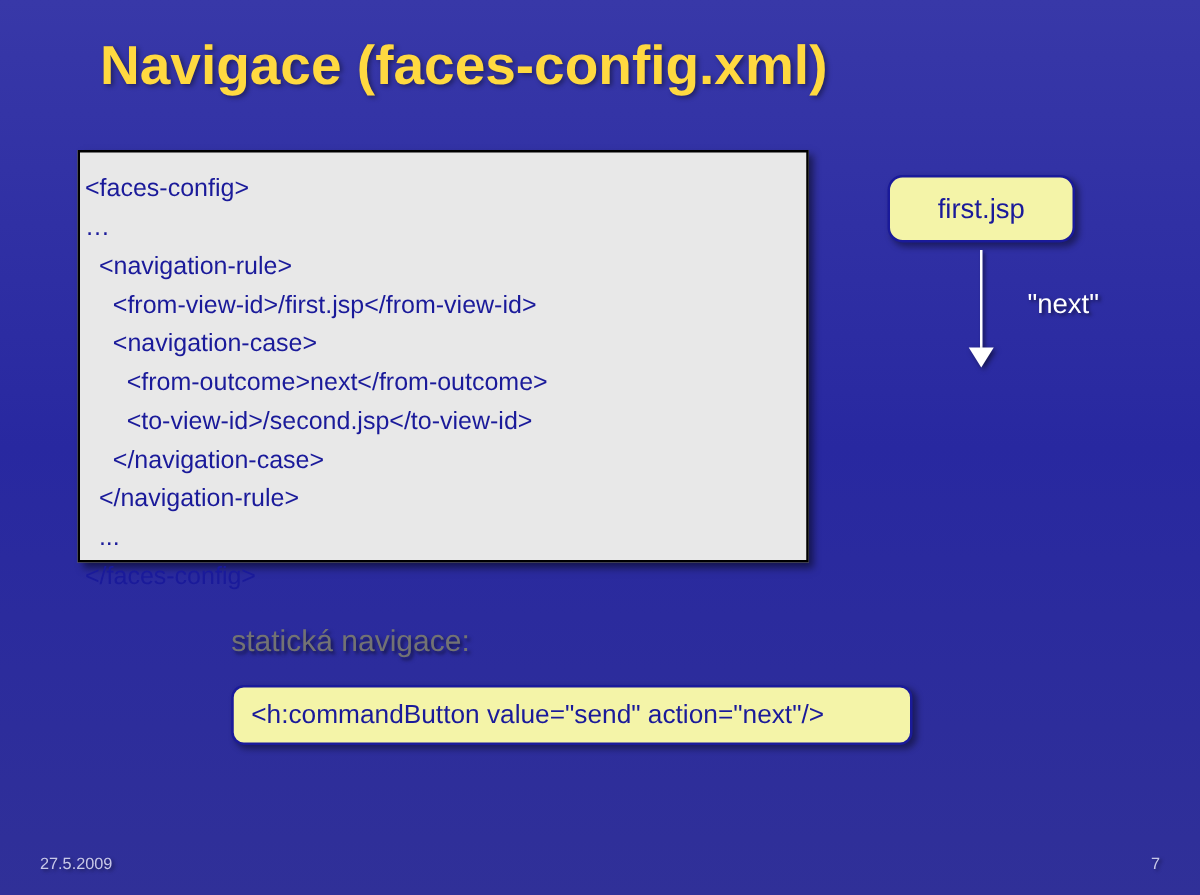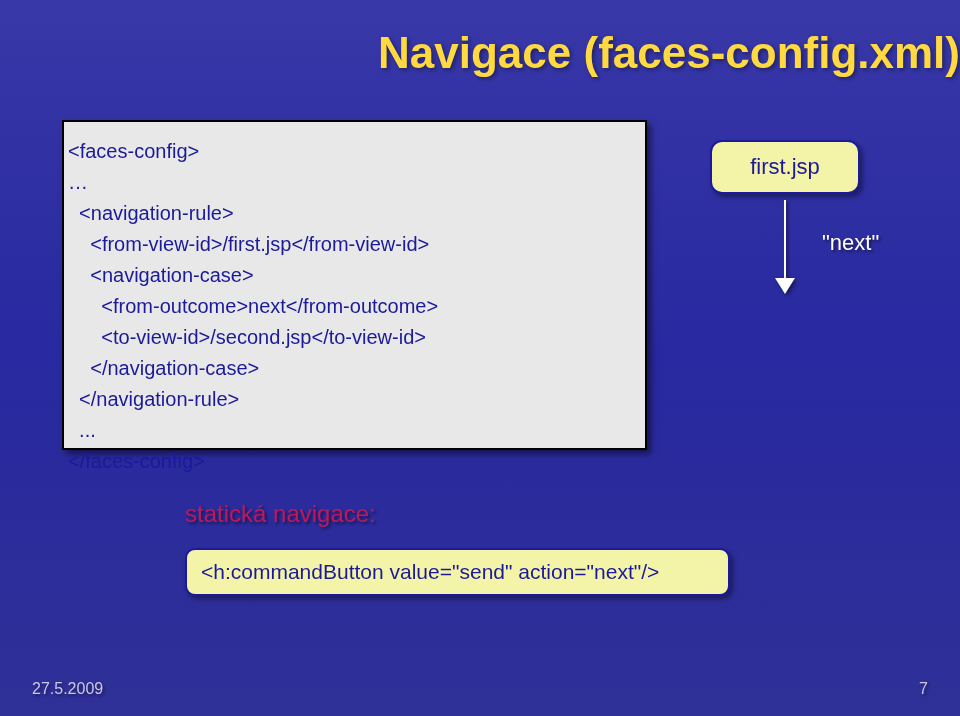--- a/index.html
+++ b/index.html
@@ -8,21 +8,21 @@
   height: 716px;
   background: linear-gradient(180deg, #3838a8 0%, #2828a0 50%, #303098 100%);
   font-family: Arial, Helvetica, sans-serif;
   position: relative;
   overflow: hidden;
 }
 .title {
   color: #ffd940;
   font-size: 44px;
   font-weight: bold;
-  text-align: right;
+  text-align: left;
   padding: 28px 0 0 80px;
   text-shadow: 2px 2px 4px rgba(0,0,0,0.4);
 }
 .code-box {
   position: absolute;
   left: 62px;
   top: 120px;
   width: 585px;
   height: 330px;
   background: #e8e8e8;
@@ -84,21 +84,21 @@
   left: 112px;
   top: 36px;
   color: #fff;
   font-size: 22px;
   text-shadow: 2px 2px 3px rgba(0,0,0,0.5);
 }
 .static-nav {
   position: absolute;
   left: 185px;
   top: 500px;
-  color: #be185d;
+  color: #737373;
   font-size: 24px;
   text-shadow: 2px 2px 3px rgba(0,0,0,0.5);
 }
 .cmd-box {
   position: absolute;
   left: 185px;
   top: 548px;
   width: 545px;
   height: 48px;
   background: #f4f4a8;
@@ -113,21 +113,21 @@
   font-family: Verdana, Arial, sans-serif;
 }
 .footer {
   position: absolute;
   bottom: 18px;
   width: 100%;
   display: flex;
   justify-content: space-between;
   padding: 0 32px;
   color: #c8c8e8;
-  font-size: 16px;
+  font-size: 13px;
   text-shadow: 2px 2px 3px rgba(0,0,0,0.4);
 }
 </style>
 </head>
 <body>
 
 <div class="title">Navigace (faces-config.xml)</div>
 
 <div class="code-box">&lt;faces-config&gt;
 …

